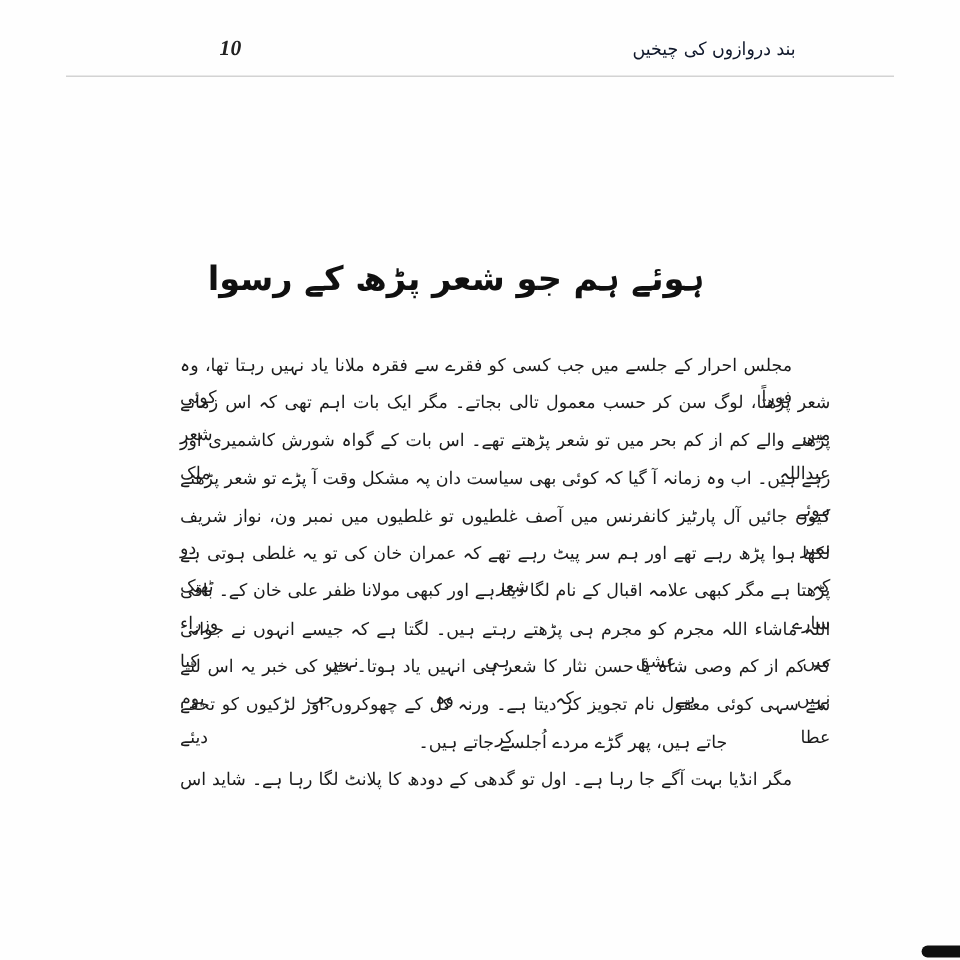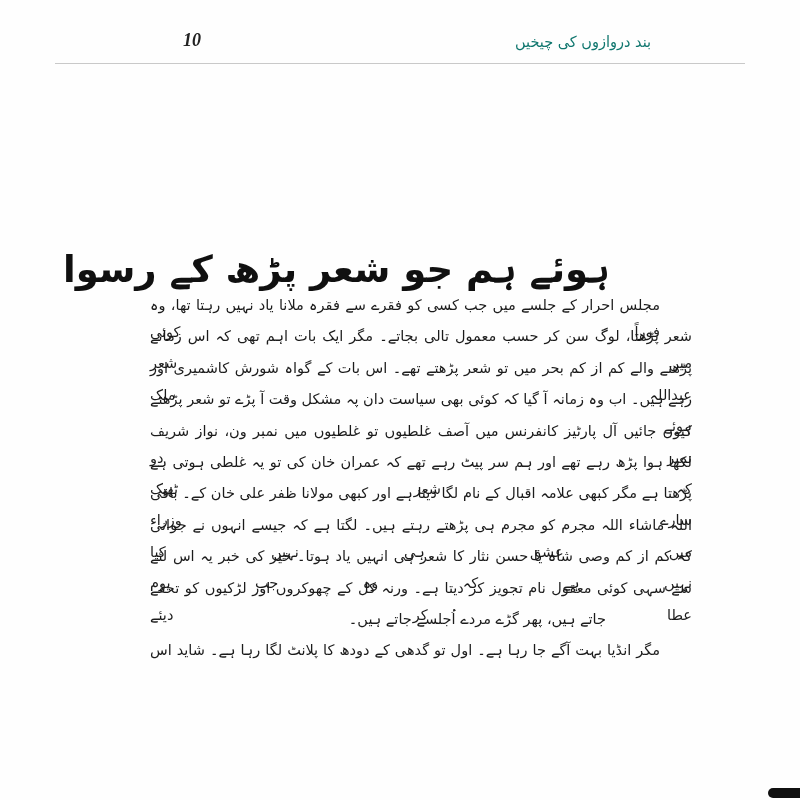--- a/index.html
+++ b/index.html
@@ -15,42 +15,41 @@
   .page { position:absolute; inset:0; }
 
   
   .page-number {
     position:absolute; left:183px; top:30px;
     font-family:"Liberation Serif", serif;
     font-weight:bold; font-style:italic;
     font-size:18px; color:#222;
   }
   .header-title {
-    position:absolute; left:515px; top:34px;
+    position:absolute; left:527px; top:34px;
     direction:rtl; unicode-bidi:plaintext;
-    font-size:14.5px; color:#0f766e;
+    font-size:14.5px; color:#0f172a;
     white-space:nowrap;
     transform:scaleY(1.05);
   }
   .header-rule {
     position:absolute; top:63px; left:55px;
     width:690px; height:1px;
     background:#c9c9c9;
   }
 
   
   .chapter-title {
     position:absolute; top:216px; left:150px; width:460px;
     direction:rtl;
-    text-align:left;
-    font-size:37px; font-weight:bold;
+    text-align:center;
+    font-size:28px; font-weight:bold;
     color:#101010;
     white-space:nowrap;
     letter-spacing:0.5px;
-    margin-top:32px;
   }
 
   
   .body-text {
     position:absolute; top:292px; left:150px; width:542px;
     direction:rtl;
     font-size:14.5px;
     color:#1b1b1b;
   }
   .body-line {

